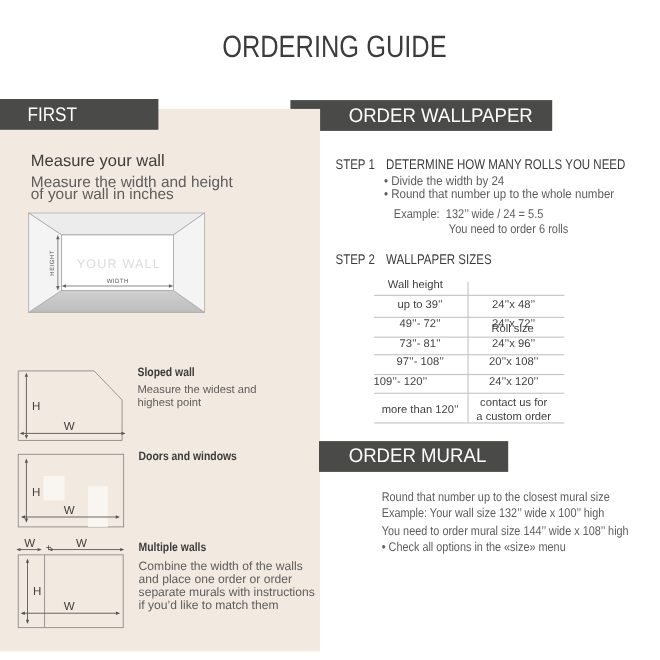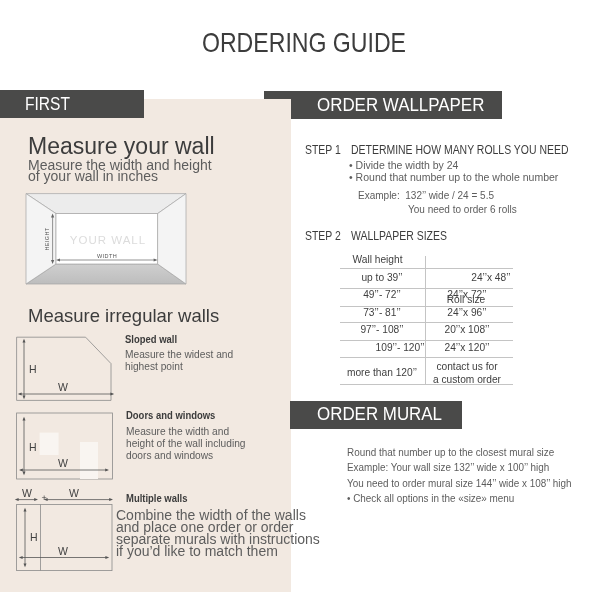--- a/index.html
+++ b/index.html
@@ -20,21 +20,21 @@
   <div class="abs bar" style="left:264px;top:91px;width:238px;height:28px;z-index:1;"></div>
 
   <div class="abs sx" style="left:317px;top:91px;height:28px;line-height:28px;color:#fff;font-size:18px;transform:scaleX(0.94);z-index:3;">ORDER WALLPAPER</div>
 
   <div class="abs" style="left:0;top:99px;width:291px;height:493px;background:#f2e9e1;z-index:2;"></div>
 
   <div class="abs bar" style="left:0;top:90px;width:144px;height:28px;z-index:3;"></div>
 
   <div class="abs sx" style="left:25px;top:90px;height:28px;line-height:28px;color:#fff;font-size:18px;transform:scaleX(0.865);z-index:3;">FIRST</div>
 
-  <div class="abs dark" style="left:28px;top:136px;font-size:23px;line-height:21px;z-index:4;">Measure your wall</div>
+  <div class="abs dark" style="left:28px;top:136px;font-size:15px;line-height:21px;z-index:4;">Measure your wall</div>
 
   <div class="abs gray" style="left:28px;top:160.3px;font-size:14px;line-height:11px;z-index:4;">Measure the width and height<br>of your wall in inches</div>
 
   <svg class="abs" style="left:25px;top:193px;z-index:4;" width="162" height="92" viewBox="0 0 162 92">
     <defs>
       <linearGradient id="floorg" x1="0" y1="0" x2="0" y2="1">
         <stop offset="0" stop-color="#cfcfcf"></stop>
         <stop offset="1" stop-color="#bdbdbd"></stop>
       </linearGradient>
     </defs>
@@ -57,21 +57,20 @@
 
     <text x="23.8" y="46" font-size="5.5" fill="#555" letter-spacing="0.4" text-anchor="middle" transform="rotate(-90 23.8 46)">HEIGHT</text>
 
     <line x1="33" y1="67" x2="130.6" y2="67" stroke="#666" stroke-width="0.7"></line>
     <polygon points="31,67 35,65.4 35,68.6" fill="#666"></polygon>
     <polygon points="132.6,67 128.6,65.4 128.6,68.6" fill="#666"></polygon>
 
     <text x="82" y="64.5" font-size="5.5" fill="#555" letter-spacing="0.4" text-anchor="middle">WIDTH</text>
   </svg>
 
-  <div class="abs dark" style="left:28px;top:305px;font-size:18.5px;line-height:21px;z-index:4;">Measure irregular walls</div>
 
   <svg class="abs" style="left:14px;top:334px;z-index:4;" width="102" height="70" viewBox="0 0 102 70">
 
     <polygon points="2.6,3.2 71.6,3.2 97,29.6 97,66.4 2.6,66.4" fill="none" stroke="#8a8a8a" stroke-width="0.8"></polygon>
 
     <line x1="10" y1="6.5" x2="10" y2="63.5" stroke="#555" stroke-width="0.8"></line>
     <polygon points="10,4.8 8.5,8.6 11.5,8.6" fill="#555"></polygon>
     <polygon points="10,65.2 8.5,61.4 11.5,61.4" fill="#555"></polygon>
 
     <text x="15" y="39" font-size="10.5" fill="#414141">H</text>
@@ -103,21 +102,20 @@
 
     <line x1="6.7" y1="60" x2="93.3" y2="60" stroke="#555" stroke-width="0.8"></line>
     <polygon points="5,60 8.8,58.5 8.8,61.5" fill="#555"></polygon>
     <polygon points="95,60 91.2,58.5 91.2,61.5" fill="#555"></polygon>
 
     <text x="49" y="57" font-size="10.5" fill="#414141" text-anchor="middle">W</text>
   </svg>
 
   <div class="abs sx" style="left:126px;top:409.2px;font-size:11px;line-height:12px;font-weight:bold;color:#3c3c3c;transform:scaleX(0.86);z-index:4;">Doors and windows</div>
 
-  <div class="abs gray" style="left:126px;top:426px;font-size:10.2px;line-height:12px;z-index:4;">Measure the width and<br>height of the wall including<br>doors and windows</div>
 
   <svg class="abs" style="left:14px;top:488px;z-index:4;" width="102" height="86" viewBox="0 0 102 86">
 
     <line x1="2.5" y1="11.6" x2="22.3" y2="11.6" stroke="#555" stroke-width="0.8"></line>
     <polygon points="0.8,11.6 4.6,10.1 4.6,13.1" fill="#555"></polygon>
     <polygon points="24,11.6 20.2,10.1 20.2,13.1" fill="#555"></polygon>
 
     <text x="13" y="9" font-size="10.5" fill="#414141" text-anchor="middle">W</text>
 
     <text x="27.5" y="13" font-size="9" fill="#414141">+</text>
@@ -140,21 +138,21 @@
 
     <line x1="6.5" y1="69.5" x2="93.5" y2="69.5" stroke="#555" stroke-width="0.8"></line>
     <polygon points="4.8,69.5 8.6,68 8.6,71" fill="#555"></polygon>
     <polygon points="95.2,69.5 91.4,68 91.4,71" fill="#555"></polygon>
 
     <text x="49" y="66.5" font-size="10.5" fill="#414141" text-anchor="middle">W</text>
   </svg>
 
   <div class="abs sx" style="left:126px;top:491.7px;font-size:11px;line-height:12px;font-weight:bold;color:#3c3c3c;transform:scaleX(0.86);z-index:4;">Multiple walls</div>
 
-  <div class="abs gray" style="left:116px;top:508.5px;font-size:14px;line-height:12px;z-index:4;">Combine the width of the walls<br>and place one order or order<br>separate murals with instructions<br>if you’d like to match them</div>
+  <div class="abs gray" style="left:126px;top:508.5px;font-size:11px;line-height:12px;z-index:4;">Combine the width of the walls<br>and place one order or order<br>separate murals with instructions<br>if you’d like to match them</div>
 
   <div class="abs dark sx" style="left:305px;top:143px;font-size:12.75px;line-height:13px;transform:scaleX(0.82);">STEP 1</div>
 
   <div class="abs dark sx" style="left:351px;top:143px;font-size:12.75px;line-height:13px;transform:scaleX(0.82);">DETERMINE HOW MANY ROLLS YOU NEED</div>
 
   <div class="abs gray sx" style="left:349px;top:158.6px;font-size:11.5px;line-height:12.8px;transform:scaleX(0.914);">• Divide the width by 24<br>• Round that number up to the whole number</div>
 
   <div class="abs gray sx" style="left:357.5px;top:189.2px;font-size:11.5px;line-height:12.8px;transform:scaleX(0.87);">Example:&nbsp;&nbsp;132’’ wide / 24 = 5.5</div>
 
   <div class="abs gray sx" style="left:408px;top:203.4px;font-size:11.5px;line-height:12.8px;transform:scaleX(0.87);">You need to order 6 rolls</div>
@@ -167,40 +165,40 @@
 
     <div class="abs" style="left:85px;top:255.5px;width:1px;height:128.5px;background:#c4c4c4;"></div>
 
     <div class="abs" style="left:-4.5px;top:253.6px;width:85px;text-align:center;line-height:12px;">Wall height</div>
 
     <div class="abs" style="left:83px;top:253.6px;width:87px;text-align:center;line-height:12px;margin-top:40px;">Roll size</div>
 
     <div class="abs" style="left:0;top:268.2px;width:173px;height:1px;background:#c4c4c4;"></div>
 
     <div class="abs" style="left:0;top:272px;width:85px;text-align:center;line-height:12px;">up to 39’’</div>
-    <div class="abs" style="left:84px;top:272px;width:87px;text-align:right;line-height:12px;">24’’x 48’’</div>
+    <div class="abs" style="left:84px;top:272px;width:87px;text-align:center;line-height:12px;">24’’x 48’’</div>
 
     <div class="abs" style="left:0;top:288.1px;width:173px;height:1px;background:#c4c4c4;"></div>
 
     <div class="abs" style="left:0;top:289px;width:85px;text-align:center;line-height:12px;">49’’- 72’’</div>
     <div class="abs" style="left:84px;top:289px;width:87px;text-align:center;line-height:12px;">24’’x 72’’</div>
 
     <div class="abs" style="left:0;top:305.9px;width:173px;height:1px;background:#c4c4c4;"></div>
 
     <div class="abs" style="left:0;top:306.5px;width:85px;text-align:center;line-height:12px;">73’’- 81’’</div>
     <div class="abs" style="left:84px;top:306.5px;width:87px;text-align:center;line-height:12px;">24’’x 96’’</div>
 
     <div class="abs" style="left:0;top:322.4px;width:173px;height:1px;background:#c4c4c4;"></div>
 
     <div class="abs" style="left:0;top:324px;width:85px;text-align:center;line-height:12px;">97’’- 108’’</div>
     <div class="abs" style="left:84px;top:324px;width:87px;text-align:center;line-height:12px;">20’’x 108’’</div>
 
     <div class="abs" style="left:0;top:339.8px;width:173px;height:1px;background:#c4c4c4;"></div>
 
-    <div class="abs" style="left:0;top:341.5px;width:85px;text-align:right;line-height:12px;">109’’- 120’’</div>
+    <div class="abs" style="left:0;top:341.5px;width:85px;text-align:left;line-height:12px;">109’’- 120’’</div>
     <div class="abs" style="left:84px;top:341.5px;width:87px;text-align:center;line-height:12px;">24’’x 120’’</div>
 
     <div class="abs" style="left:0;top:356.6px;width:173px;height:1px;background:#c4c4c4;"></div>
 
     <div class="abs" style="left:0;top:367px;width:85px;text-align:center;line-height:12px;">more than 120’’</div>
 
     <div class="abs" style="left:84px;top:359.6px;width:87px;text-align:center;line-height:13px;">contact us for<br>a custom order</div>
 
     <div class="abs" style="left:0;top:384.1px;width:173px;height:1px;background:#c4c4c4;"></div>
   </div>

